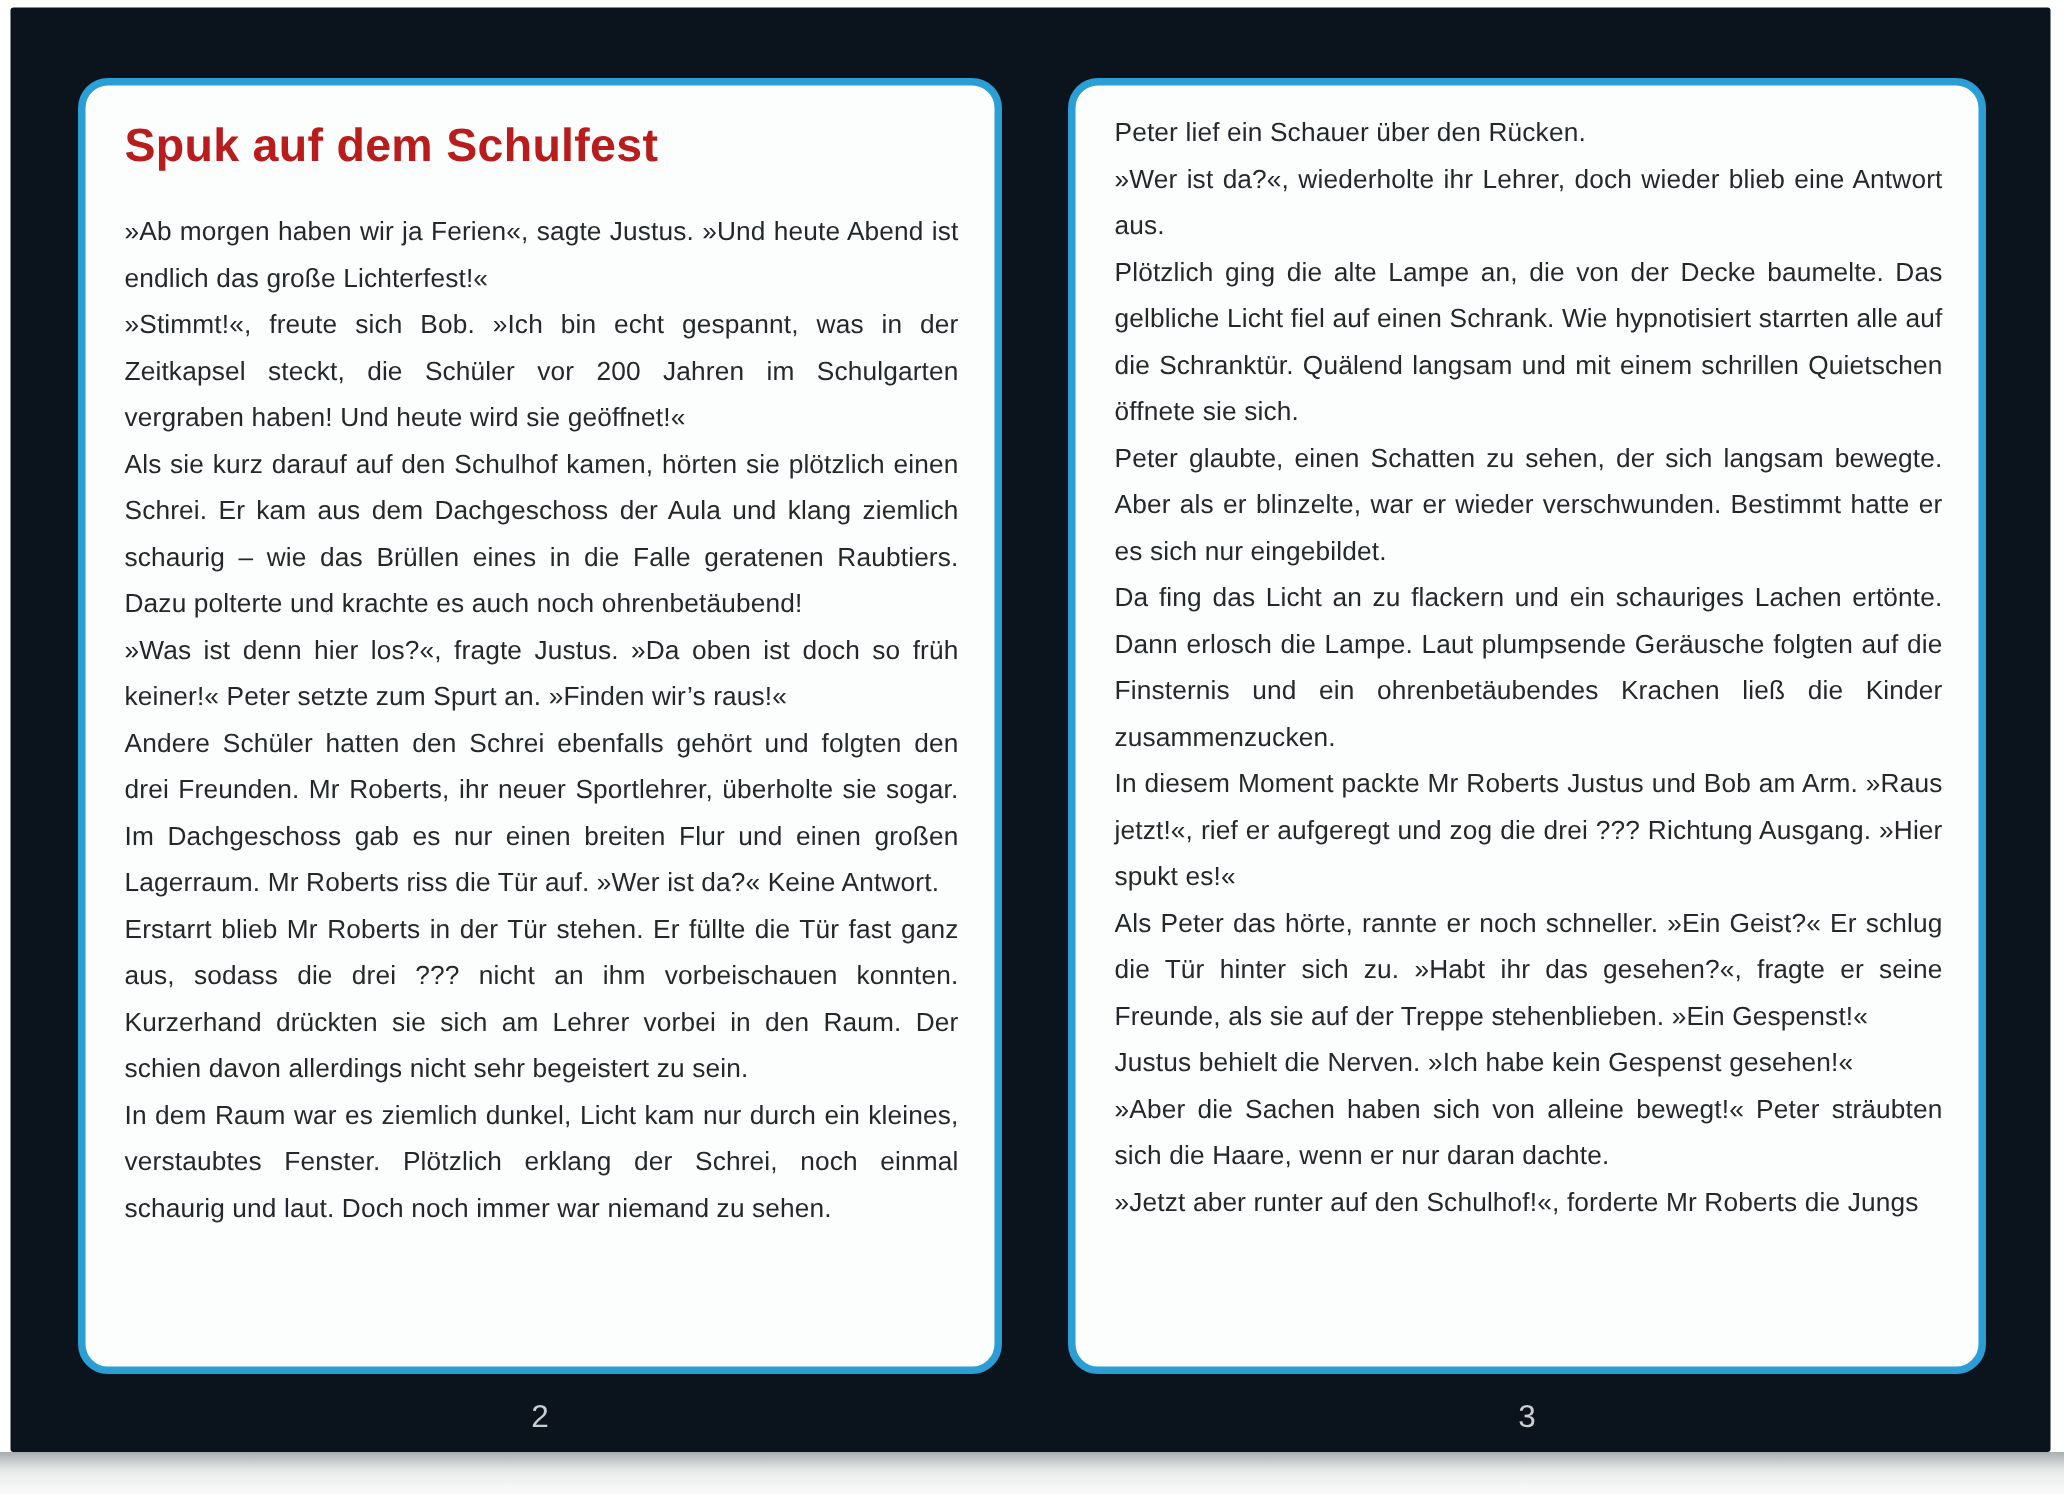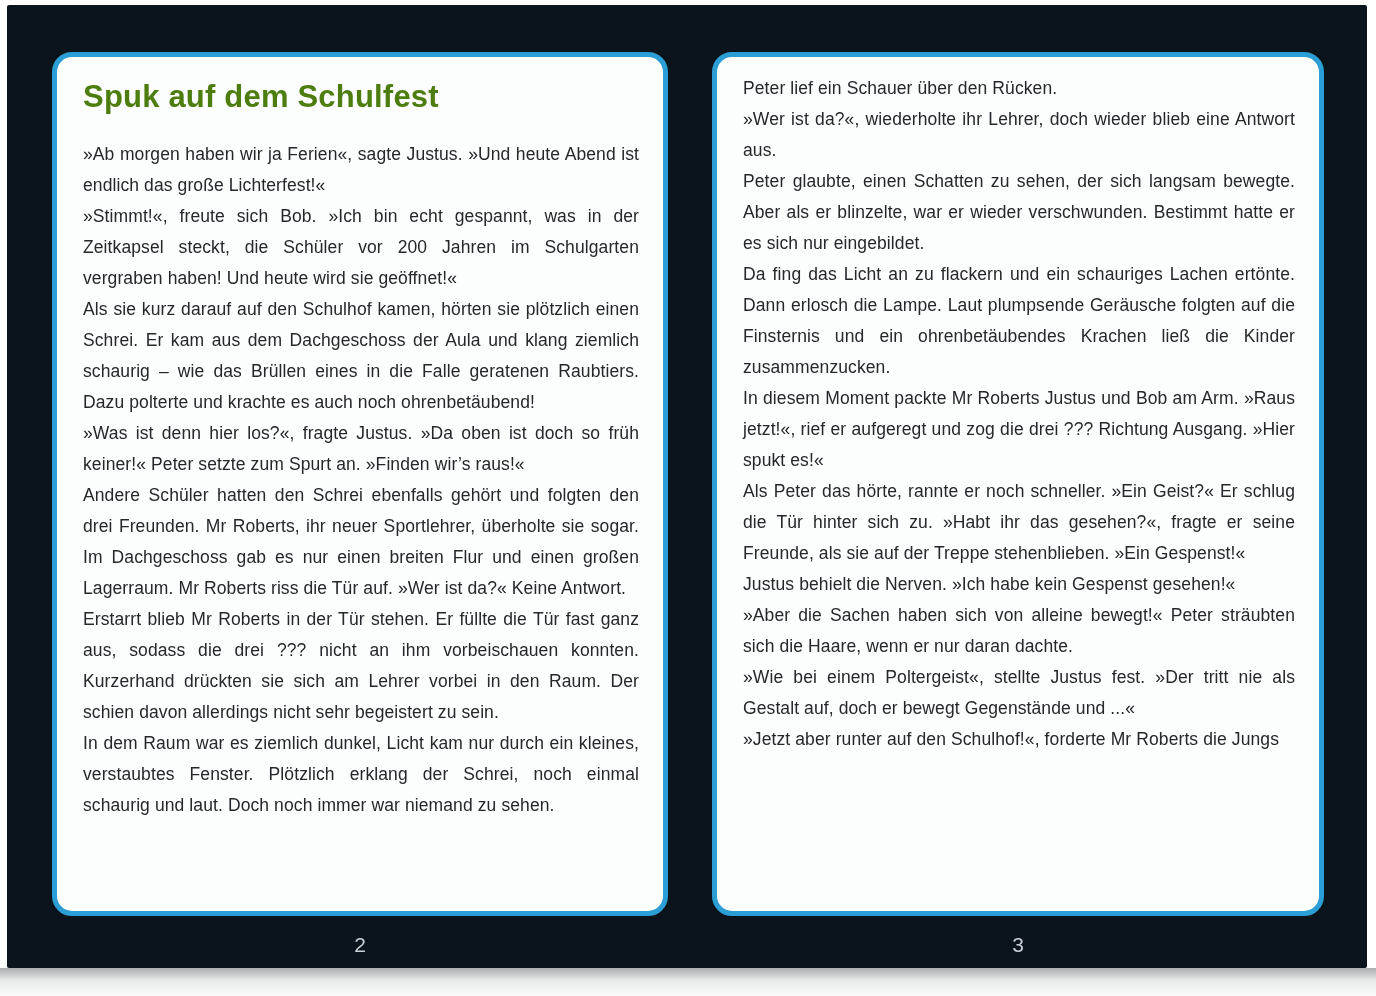--- a/index.html
+++ b/index.html
@@ -28,21 +28,21 @@
     position:absolute;top:47px;height:864px;box-sizing:border-box;
     background:var(--page-bg);
     border:5px solid var(--accent);
     border-radius:20px;
     padding:16px 24px 0 26px;
   }
   .page-left{left:45px;width:616px;}
   .page-right{left:705px;width:612px;}
   .title{
     margin:6px 0 24px 0;
-    font-size:31px;font-weight:700;color:#4d7c0f;
+    font-size:31px;font-weight:700;color:#b91c1c;
     letter-spacing:0.2px;
   }
   .para{
     margin:0;
     font-size:17.5px;line-height:31px;color:var(--text);
     text-align:justify;
     letter-spacing:0.1px;
   }
   .pagenum{
     position:absolute;top:925px;height:30px;
@@ -67,27 +67,27 @@
         <p class="para">Andere Schüler hatten den Schrei ebenfalls gehört und folgten den drei Freunden. Mr Roberts, ihr neuer Sportlehrer, überholte sie sogar. Im Dachgeschoss gab es nur einen breiten Flur und einen großen Lagerraum. Mr Roberts riss die Tür auf. »Wer ist da?« Keine Antwort.</p>
         <p class="para">Erstarrt blieb Mr Roberts in der Tür stehen. Er füllte die Tür fast ganz aus, sodass die drei ??? nicht an ihm vorbeischauen konnten. Kurzerhand drückten sie sich am Lehrer vorbei in den Raum. Der schien davon allerdings nicht sehr begeistert zu sein.</p>
         <p class="para">In dem Raum war es ziemlich dunkel, Licht kam nur durch ein kleines, verstaubtes Fenster. Plötzlich erklang der Schrei, noch einmal schaurig und laut. Doch noch immer war niemand zu sehen.</p>
       </div>
   </div>
 
   <div class="page page-right">
     <div>
         <p class="para">Peter lief ein Schauer über den Rücken.</p>
         <p class="para">»Wer ist da?«, wiederholte ihr Lehrer, doch wieder blieb eine Antwort aus.</p>
+        <p class="para">Plötzlich ging die alte Lampe an, die von der Decke baumelte. Das gelbliche Licht fiel auf einen Schrank. Wie hypnotisiert starrten alle auf die Schranktür. Quälend langsam und mit einem schrillen Quietschen öffnete sie sich.</p>
         <p class="para">Peter glaubte, einen Schatten zu sehen, der sich langsam bewegte. Aber als er blinzelte, war er wieder verschwunden. Bestimmt hatte er es sich nur eingebildet.</p>
         <p class="para">Da fing das Licht an zu flackern und ein schauriges Lachen ertönte. Dann erlosch die Lampe. Laut plumpsende Geräusche folgten auf die Finsternis und ein ohrenbetäubendes Krachen ließ die Kinder zusammenzucken.</p>
         <p class="para">In diesem Moment packte Mr Roberts Justus und Bob am Arm. »Raus jetzt!«, rief er aufgeregt und zog die drei ??? Richtung Ausgang. »Hier spukt es!«</p>
         <p class="para">Als Peter das hörte, rannte er noch schneller. »Ein Geist?« Er schlug die Tür hinter sich zu. »Habt ihr das gesehen?«, fragte er seine Freunde, als sie auf der Treppe stehenblieben. »Ein Gespenst!«</p>
         <p class="para">Justus behielt die Nerven. »Ich habe kein Gespenst gesehen!«</p>
         <p class="para">»Aber die Sachen haben sich von alleine bewegt!« Peter sträubten sich die Haare, wenn er nur daran dachte.</p>
-        <p class="para">»Wie bei einem Poltergeist«, stellte Justus fest. »Der tritt nie als Gestalt auf, doch er bewegt Gegenstände und ...«</p>
         <p class="para">»Jetzt aber runter auf den Schulhof!«, forderte Mr Roberts die Jungs</p>
       </div>
   </div>
 
   <div class="pagenum pagenum-left">2</div>
 
   <div class="pagenum pagenum-right">3</div>
 
 </div>
 

